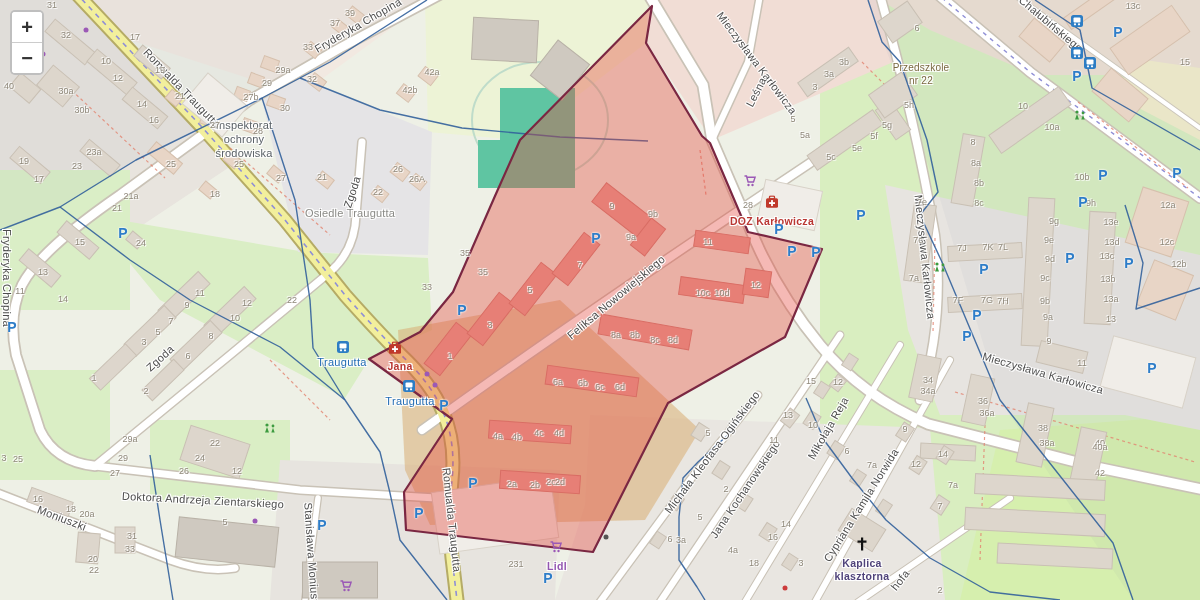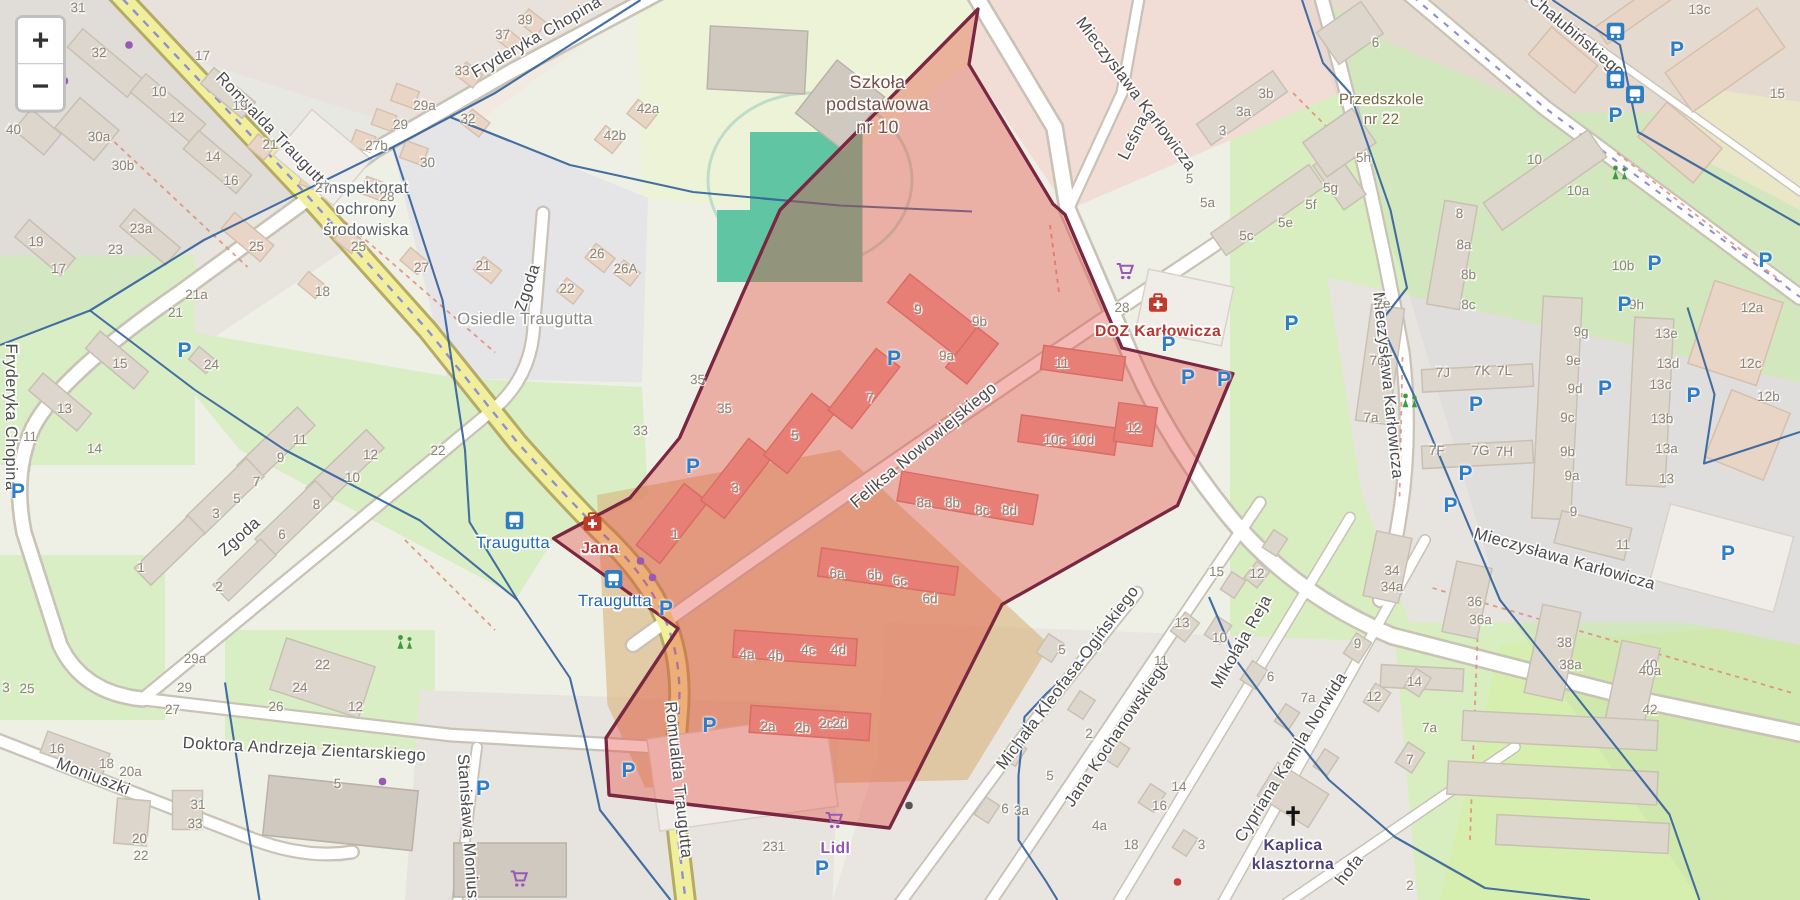--- a/index.html
+++ b/index.html
@@ -261,23 +261,20 @@
       <div class="lbl" style="left: 616px; top: 297px; --r: -40deg;">Feliksa Nowowiejskiego</div>
       <div class="lbl" style="left: 745px; top: 489px; --r: -56deg;">Jana Kochanowskiego</div>
       <div class="lbl" style="left: 712px; top: 452px; --r: -53deg;">Michała Kleofasa Ogińskiego</div>
       <div class="lbl" style="left: 828px; top: 428px; --r: -60deg;">Mikołaja Reja</div>
       <div class="lbl" style="left: 861px; top: 505px; --r: -58deg;">Cypriana Kamila Norwida</div>
       <div class="lbl" style="left: 900px; top: 580px; --r: -52deg;">hofa</div>
       <div class="lbl area" style="left: 340px; top: 214px; --r: 0deg; color: rgb(138, 138, 134); font-size: 11px; margin-left: 10px;">Osiedle Traugutta</div>
       <div class="lbl area" style="left: 244px; top: 140px; --r: 0deg; color: rgb(89, 96, 102); font-size: 11px;">Inspektorat
 ochrony
 środowiska</div>
-      <div class="lbl area" style="left: 585px; top: 70px; --r: 0deg; color: rgb(123, 80, 71); font-size: 12px;">Szkoła
-podstawowa
-nr 10</div>
       <div class="lbl area" style="left: 921px; top: 74px; --r: 0deg; color: rgb(122, 104, 64); font-size: 10px;">Przedszkole
 nr 22</div>
       <div class="lbl poi" style="left: 772px; top: 221px; --r: 0deg; color: rgb(185, 54, 50);">DOZ Karłowicza</div>
       <div class="lbl poi" style="left: 400px; top: 366px; --r: 0deg; color: rgb(185, 54, 50);">Jana</div>
       <div class="lbl poi" style="left: 557px; top: 566px; --r: 0deg; color: rgb(147, 85, 176);">Lidl</div>
       <div class="lbl poi" style="left: 862px; top: 570px; --r: 0deg; color: rgb(79, 67, 122);">Kaplica
 klasztorna</div>
       <div class="lbl num" style="left: 52px; top: 5px; --r: 0deg;">31</div>
       <div class="lbl num" style="left: 135px; top: 37px; --r: 0deg;">17</div>
       <div class="lbl num" style="left: 66px; top: 35px; --r: 0deg;">32</div>
@@ -358,21 +355,21 @@
       <div class="lbl num" style="left: 530px; top: 290px; --r: 0deg;">5</div>
       <div class="lbl num" style="left: 490px; top: 325px; --r: 0deg;">3</div>
       <div class="lbl num" style="left: 450px; top: 356px; --r: 0deg;">1</div>
       <div class="lbl num" style="left: 616px; top: 335px; --r: 0deg;">8a</div>
       <div class="lbl num" style="left: 635px; top: 335px; --r: 0deg;">8b</div>
       <div class="lbl num" style="left: 655px; top: 340px; --r: 0deg;">8c</div>
       <div class="lbl num" style="left: 673px; top: 340px; --r: 0deg;">8d</div>
       <div class="lbl num" style="left: 558px; top: 382px; --r: 0deg;">6a</div>
       <div class="lbl num" style="left: 583px; top: 383px; --r: 0deg;">6b</div>
       <div class="lbl num" style="left: 600px; top: 387px; --r: 0deg;">6c</div>
-      <div class="lbl num" style="left: 620px; top: 399px; --r: 0deg;">6d</div>
+      <div class="lbl num" style="left: 620px; top: 387px; --r: 0deg;">6d</div>
       <div class="lbl num" style="left: 703px; top: 293px; --r: 0deg;">10c</div>
       <div class="lbl num" style="left: 722px; top: 293px; --r: 0deg;">10d</div>
       <div class="lbl num" style="left: 708px; top: 242px; --r: 0deg;">11</div>
       <div class="lbl num" style="left: 756px; top: 285px; --r: 0deg;">12</div>
       <div class="lbl num" style="left: 498px; top: 436px; --r: 0deg;">4a</div>
       <div class="lbl num" style="left: 517px; top: 437px; --r: 0deg;">4b</div>
       <div class="lbl num" style="left: 539px; top: 433px; --r: 0deg;">4c</div>
       <div class="lbl num" style="left: 559px; top: 433px; --r: 0deg;">4d</div>
       <div class="lbl num" style="left: 512px; top: 484px; --r: 0deg;">2a</div>
       <div class="lbl num" style="left: 535px; top: 485px; --r: 0deg;">2b</div>

